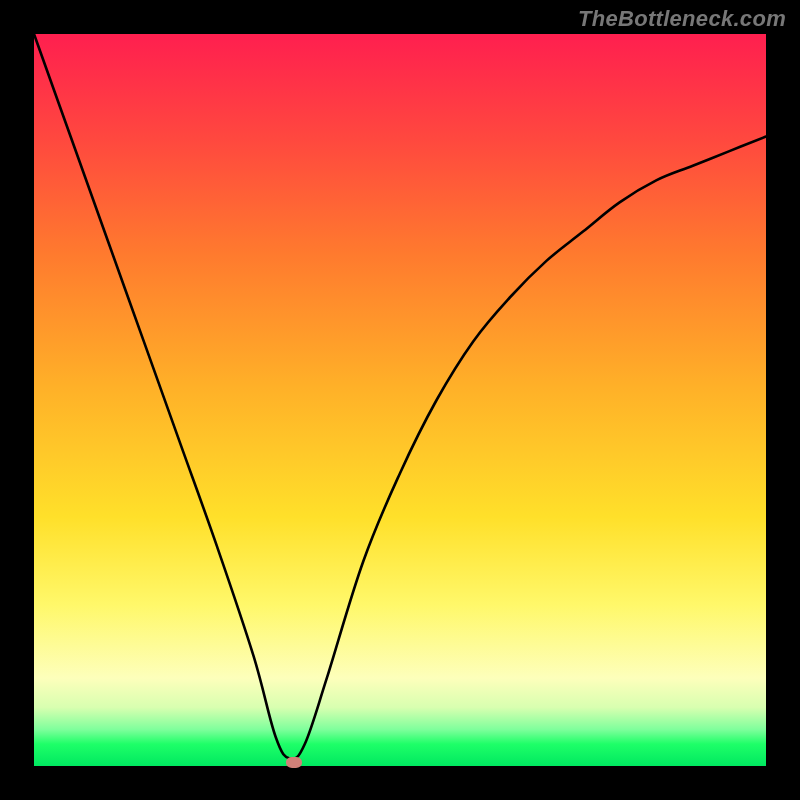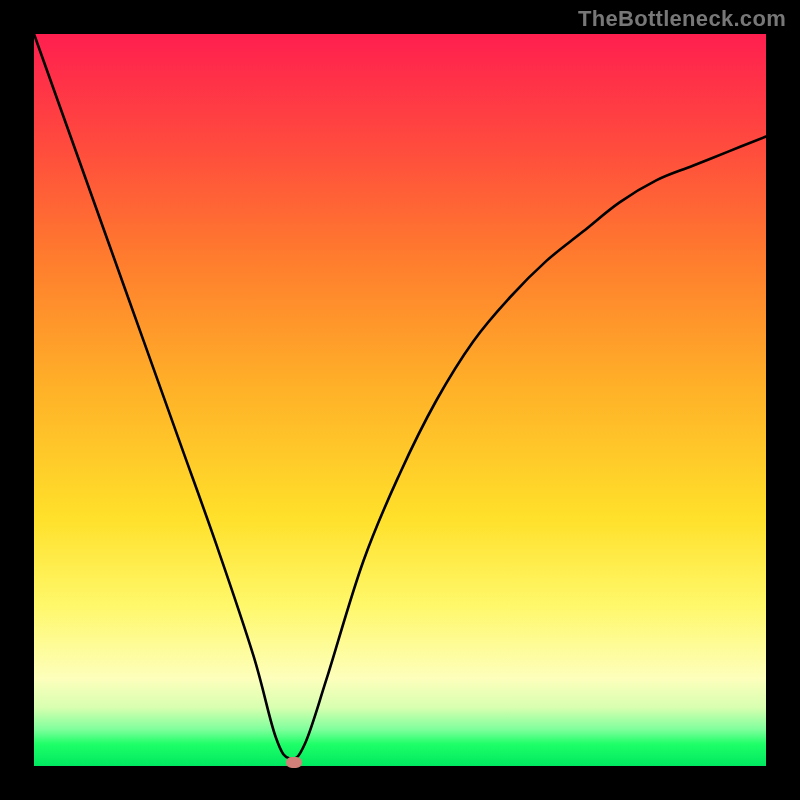--- a/index.html
+++ b/index.html
@@ -42,20 +42,21 @@
     );
   }
   .watermark {
     position: absolute;
     top: 6px;
     right: 14px;
     color: #777;
     font-size: 22px;
     font-weight: 600;
     letter-spacing: 0.3px;
+    font-style: italic;
   }
   svg.curve {
     position: absolute;
     left: 0;
     top: 0;
     width: 732px;
     height: 732px;
     overflow: visible;
   }
   .marker {

